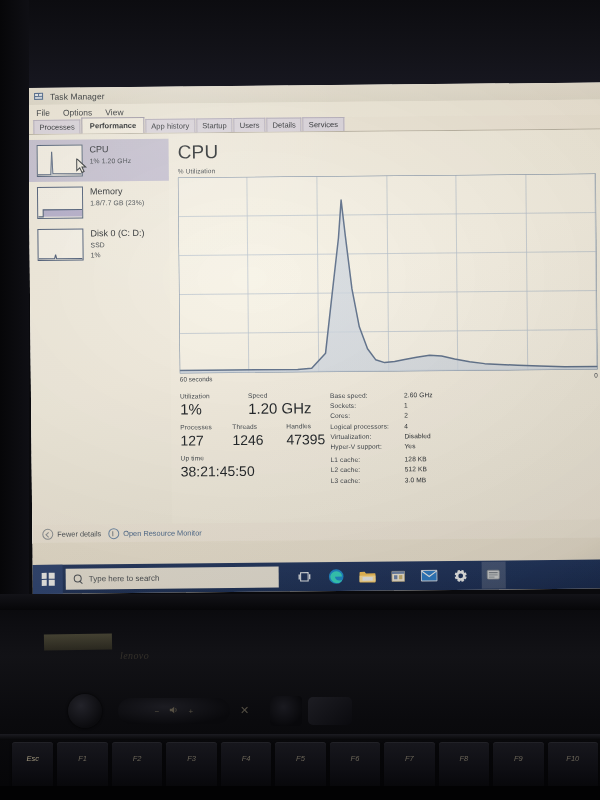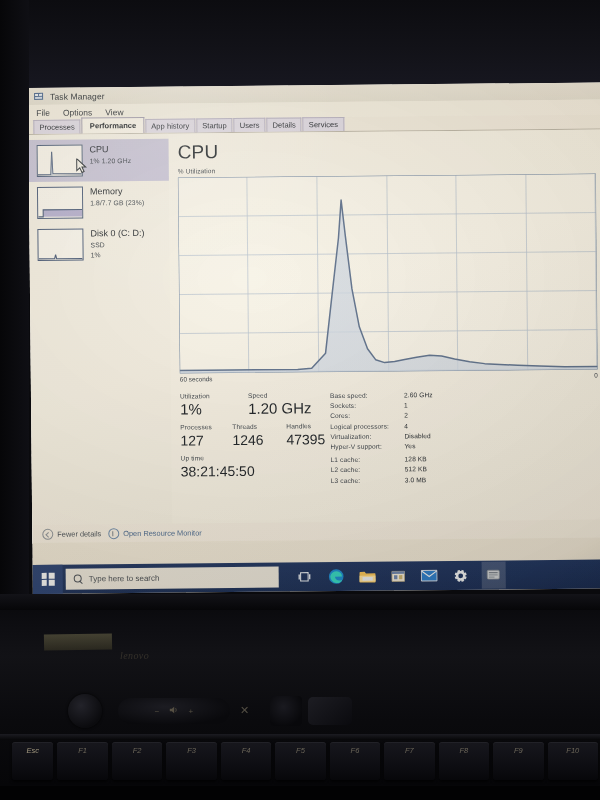--- a/index.html
+++ b/index.html
@@ -141,21 +141,21 @@
   .xmark{position:absolute;left:180px;top:10px;color:#6a6455;font-size:11px;opacity:.75;}
   .spk{position:absolute;left:210px;top:2px;width:32px;height:30px;
     background:radial-gradient(circle at 42% 36%,#1a1a20,#08080b 74%);border-radius:4px;}
   .spk2{position:absolute;left:248px;top:3px;width:44px;height:28px;
     background:linear-gradient(140deg,#1d1d23,#0a0a0e);border-radius:5px;}
 
   .keyrow{position:absolute;left:12px;top:148px;width:586px;height:40px;display:flex;gap:4px;}
   .key{flex:1;height:34px;border-radius:3px;
     background:linear-gradient(180deg,#17171d 0%,#0e0e13 58%,#07070a 100%);
     box-shadow:0 1px 0 rgba(255,255,255,.05) inset, 0 2px 3px rgba(0,0,0,.7);
-    display:flex;align-items:flex-start;justify-content:center;padding-top:4px;}
+    display:flex;align-items:flex-start;justify-content:center;padding-top:12px;}
   .key span{font-size:7.5px;color:#8e8672;opacity:.72;font-style:italic;}
   .key.esc{flex:.82;}
   .key.esc span{color:#b9ae90;opacity:.85;}
   .keyedge{position:absolute;left:0;top:140px;width:600px;height:6px;
     background:linear-gradient(180deg,#1b1b21,#060608);}
   .botstrip{position:absolute;left:0;top:192px;width:600px;height:14px;background:#020203;}
 </style>
 </head>
 <body>
 

